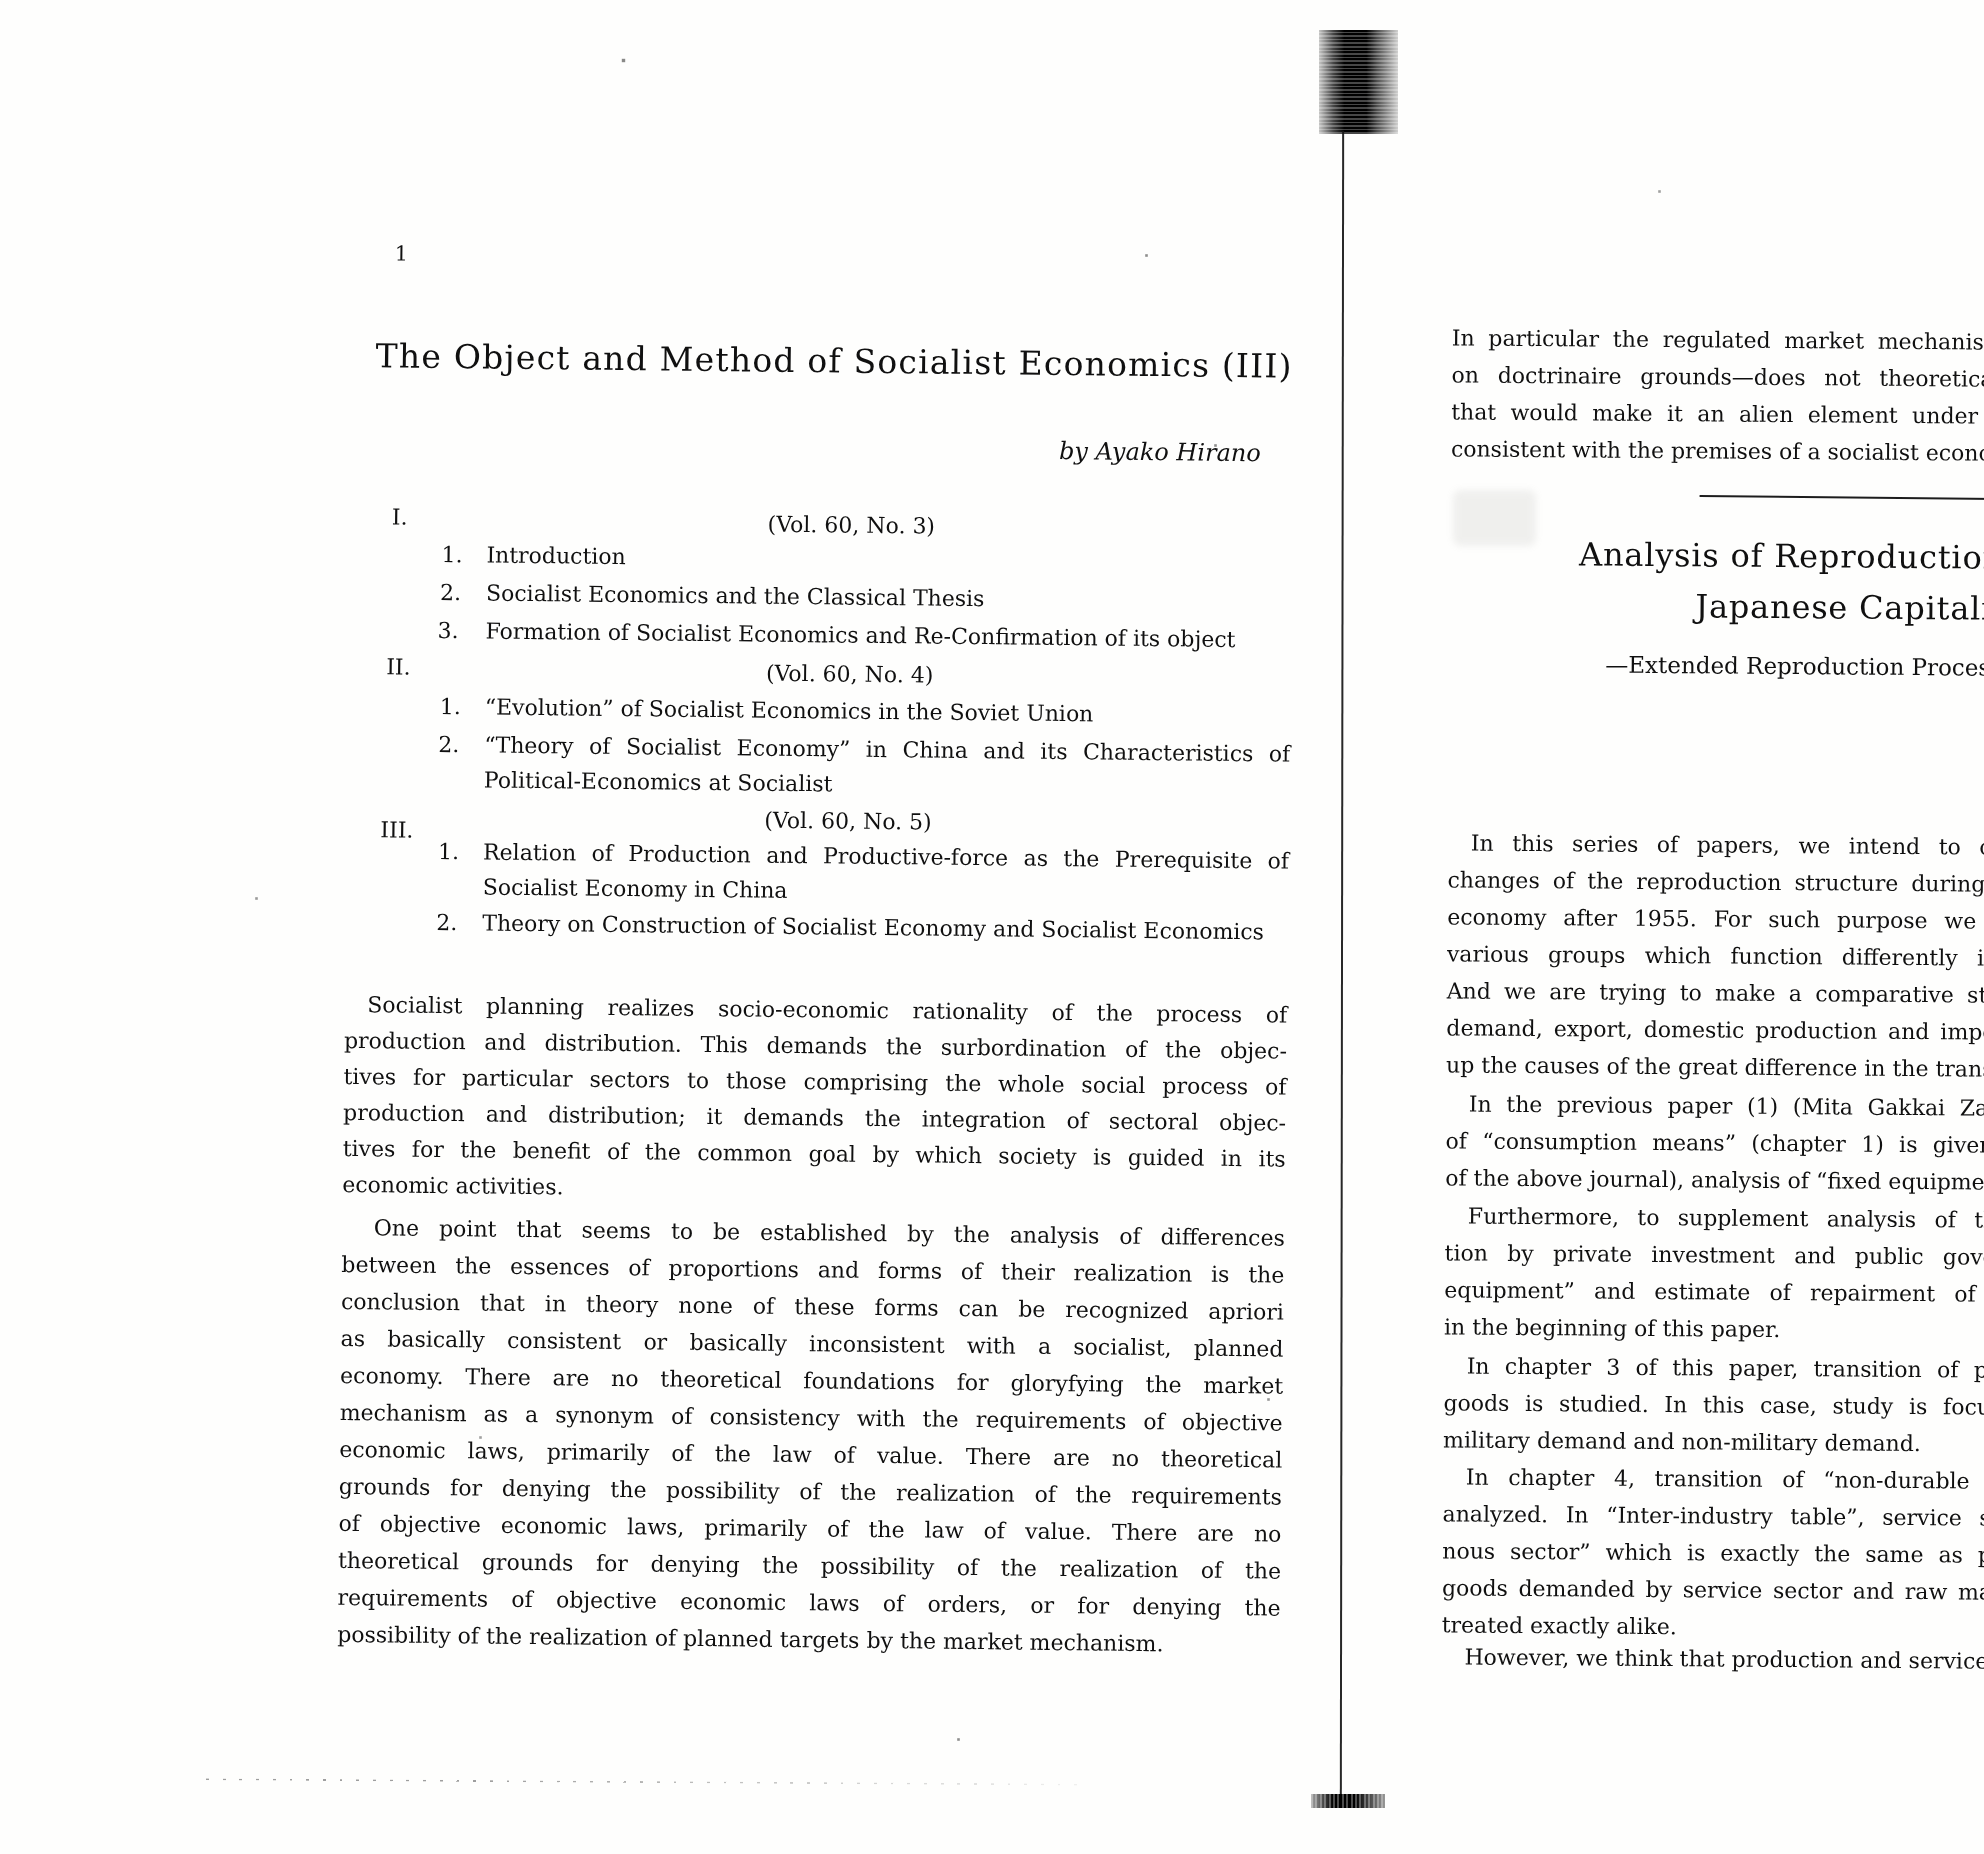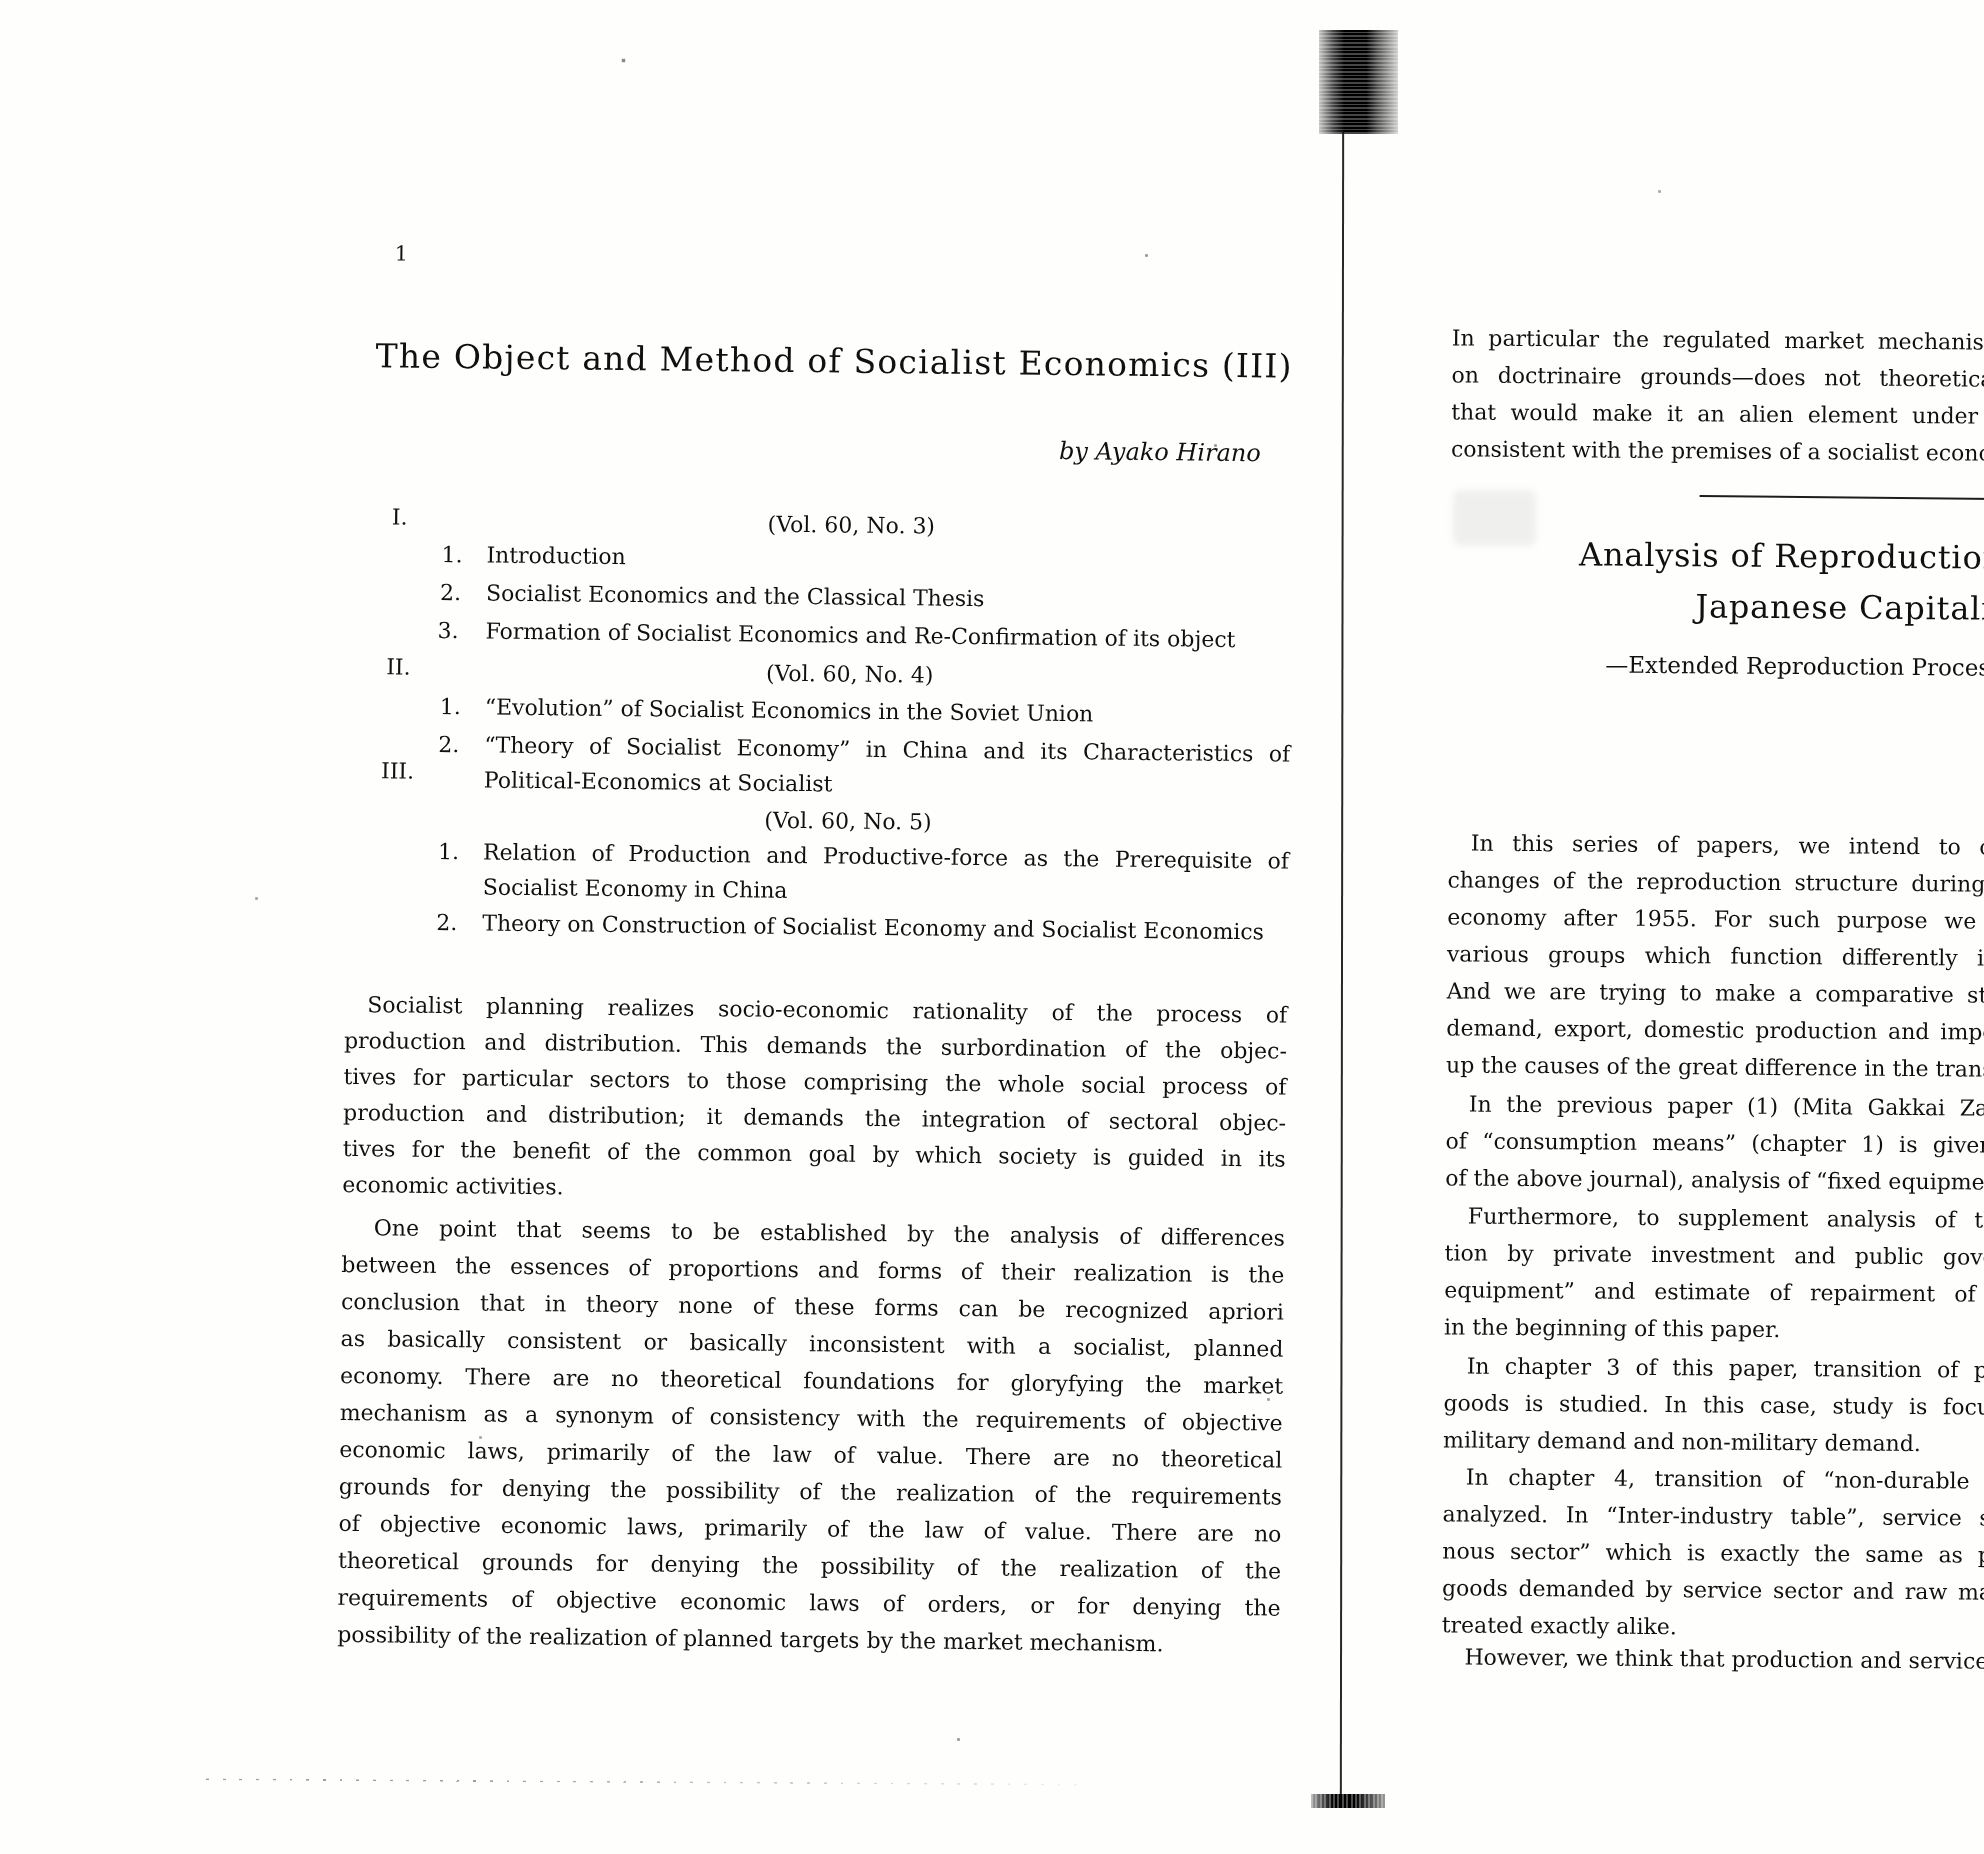--- a/index.html
+++ b/index.html
@@ -88,21 +88,21 @@
     <div>
       <span class="num" style="left:92px;top:698px;">1.</span>
       <span class="itxt" style="top:698px;">“Evolution” of Socialist Economics in the Soviet Union</span>
     </div>
     <div>
       <span class="num" style="left:91px;top:736px;">2.</span>
       <span class="itxt" style="top:736px;text-align:justify;text-align-last:justify;">“Theory of Socialist Economy” in China and its Characteristics of</span>
       <span class="itxt" style="top:771px;">Political-Economics at Socialist</span>
     </div>
     <div>
-      <span class="num" style="left:34px;top:763px;">III.</span>
+      <span class="num" style="left:34px;top:822px;">III.</span>
       <span class="vol" style="top:808px;">(Vol. 60, No. 5)</span>
     </div>
     <div>
       <span class="num" style="left:92px;top:843px;">1.</span>
       <span class="itxt" style="top:843px;text-align:justify;text-align-last:justify;">Relation of Production and Productive-force as the Prerequisite of</span>
       <span class="itxt" style="top:878px;">Socialist Economy in China</span>
     </div>
     <div>
       <span class="num" style="left:91px;top:914px;">2.</span>
       <span class="itxt" style="top:914px;">Theory on Construction of Socialist Economy and Socialist Economics</span>

